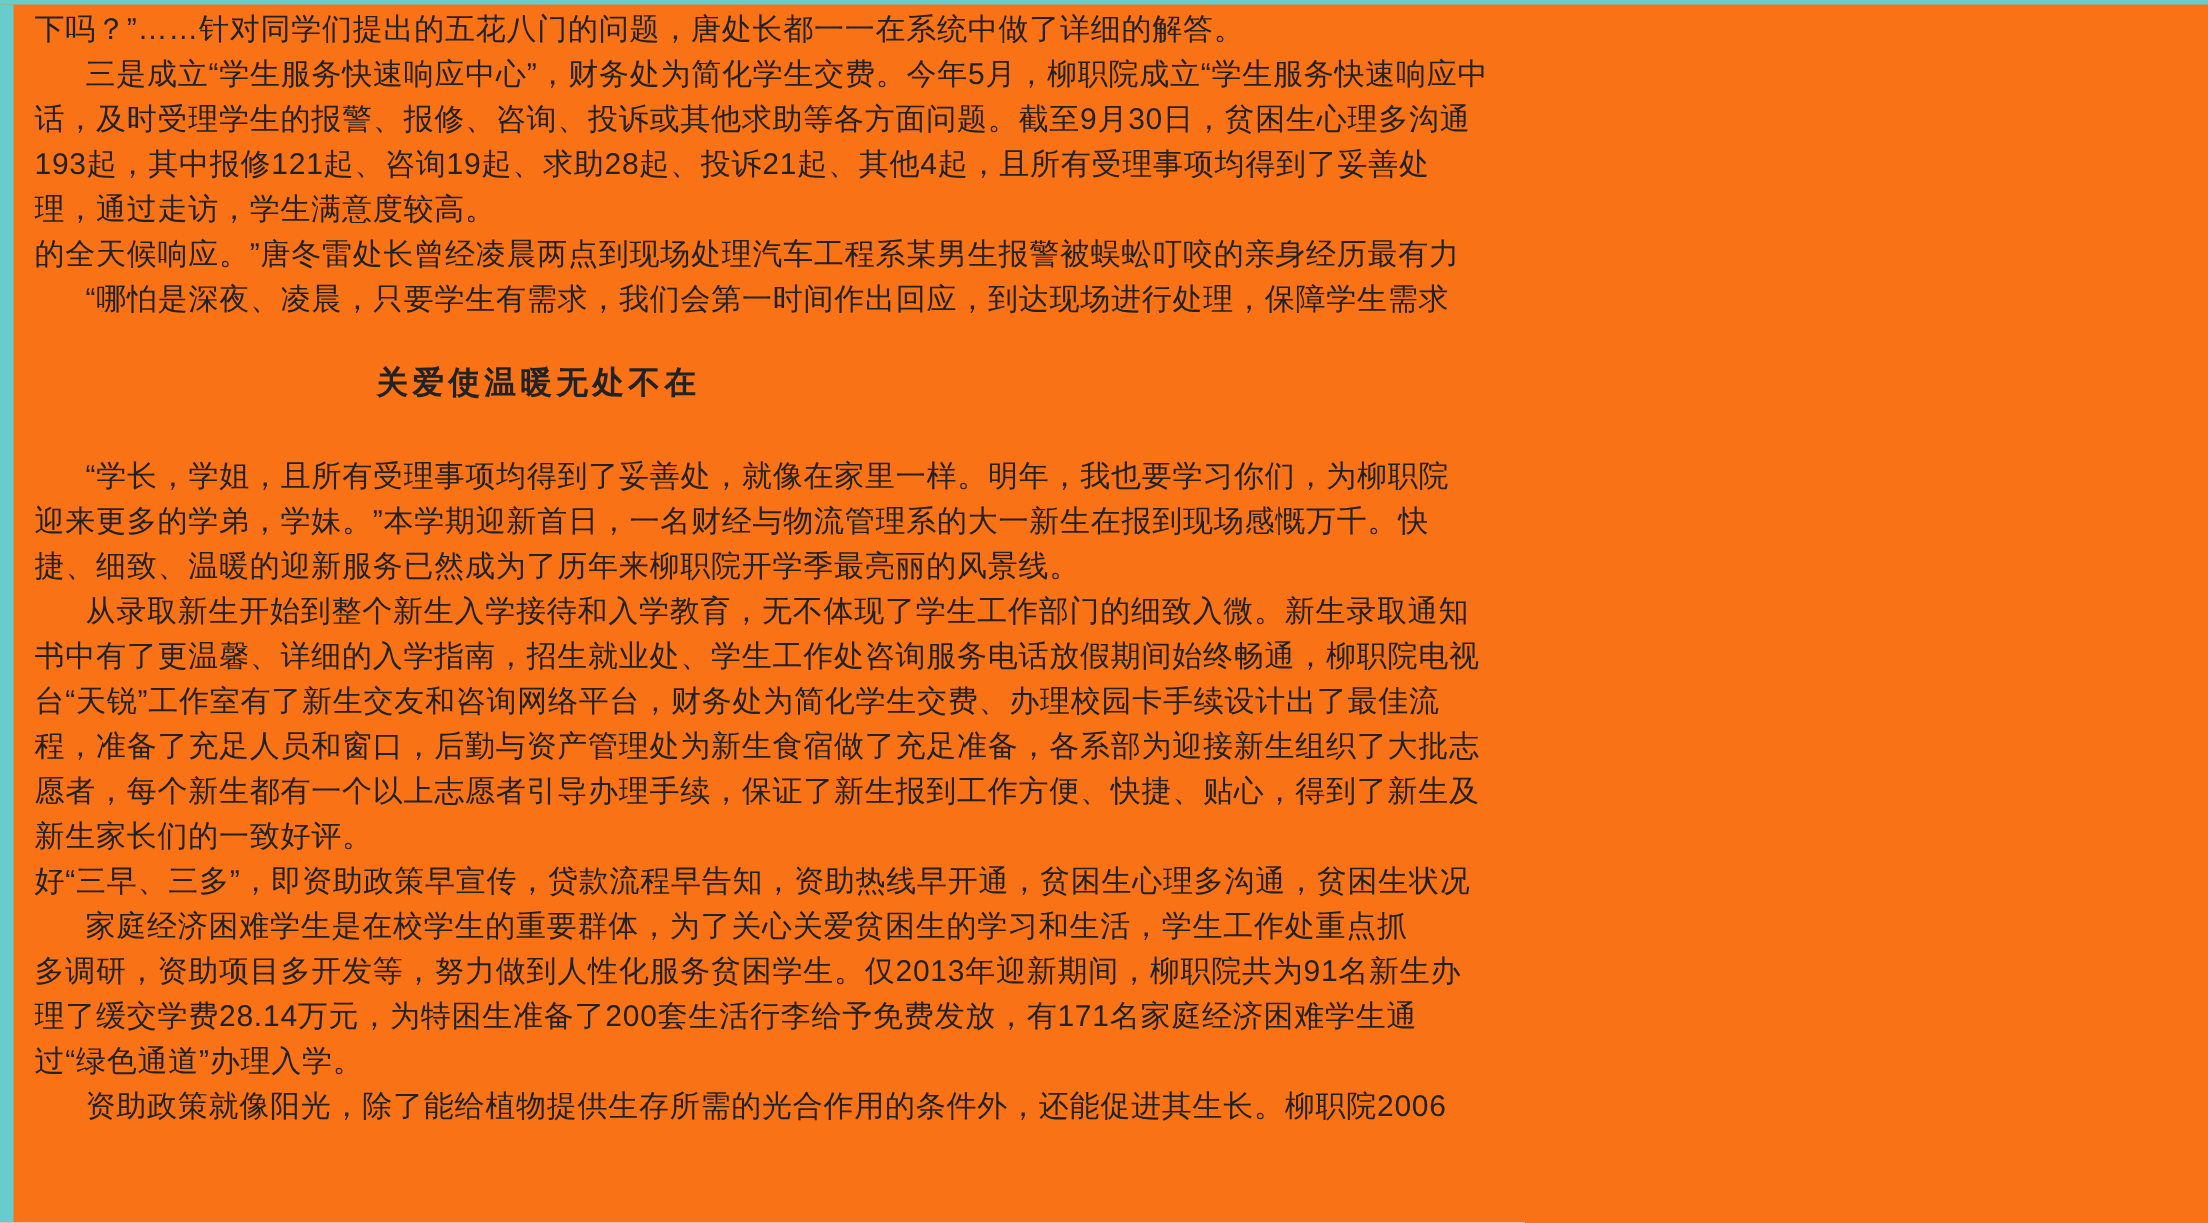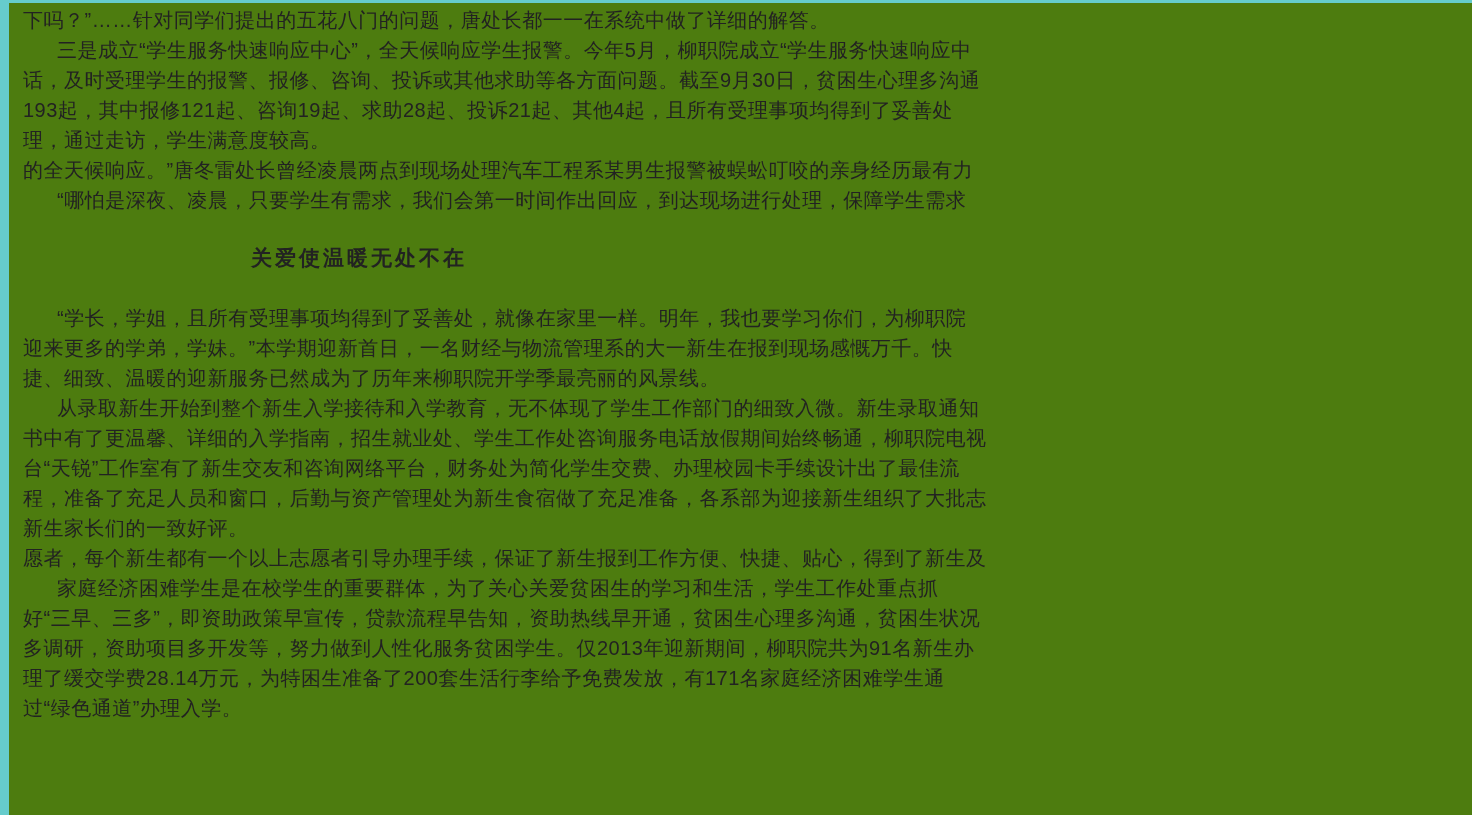--- a/index.html
+++ b/index.html
@@ -8,21 +8,21 @@
       background: #ffffff;
       width: 1472px;
       height: 815px;
       overflow: hidden;
       font-family: "Liberation Sans", "DejaVu Sans", sans-serif;
     }
     .page {
       position: relative;
       width: 1472px;
       height: 815px;
-      background: #4d7c0f;
+      background: #f97316;
     }
     .top-border {
       position: absolute;
       top: 0; left: 0;
       width: 1472px;
       height: 3px;
       background: #66cccc;
     }
     .left-strip {
       position: absolute;
@@ -41,52 +41,53 @@
     .line {
       font-size: 20px;
       line-height: 30px;
       white-space: nowrap;
       letter-spacing: 0.5px;
     }
     .line.indent {
       padding-left: 34px;
     }
     .heading {
-      font-family: Liberation Sans, sans-serif;
+      font-family: Liberation Mono, monospace;
       font-weight: bold;
       font-size: 21px;
       line-height: 30px;
       letter-spacing: 3px;
       margin: 28px 0 30px 228px;
       white-space: nowrap;
     }
   </style>
 </head>
 <body>
 
 <div class="page">
   <div class="top-border" style="background: rgb(102, 204, 204);"></div>
   <div class="left-strip" style="background: rgb(102, 204, 204);"></div>
   <div class="content" id="article-content" style="color: rgb(34, 34, 34);">
       <div class="line">下吗？”……针对同学们提出的五花八门的问题，唐处长都一一在系统中做了详细的解答。</div>
-      <div class="line indent">三是成立“学生服务快速响应中心”，全天候响应学生报警。今年5月，柳职院成立“学生服务快速响应中</div>
+      <div class="line indent">三是成立“学生服务快速响应中心”，财务处为简化学生交费。今年5月，柳职院成立“学生服务快速响应中</div>
       <div class="line">话，及时受理学生的报警、报修、咨询、投诉或其他求助等各方面问题。截至9月30日，贫困生心理多沟通</div>
       <div class="line">193起，其中报修121起、咨询19起、求助28起、投诉21起、其他4起，且所有受理事项均得到了妥善处</div>
       <div class="line">理，通过走访，学生满意度较高。</div>
       <div class="line">的全天候响应。”唐冬雷处长曾经凌晨两点到现场处理汽车工程系某男生报警被蜈蚣叮咬的亲身经历最有力</div>
       <div class="line indent">“哪怕是深夜、凌晨，只要学生有需求，我们会第一时间作出回应，到达现场进行处理，保障学生需求</div>
       <h3 class="heading">关爱使温暖无处不在</h3>
       <div class="line indent">“学长，学姐，且所有受理事项均得到了妥善处，就像在家里一样。明年，我也要学习你们，为柳职院</div>
       <div class="line">迎来更多的学弟，学妹。”本学期迎新首日，一名财经与物流管理系的大一新生在报到现场感慨万千。快</div>
       <div class="line">捷、细致、温暖的迎新服务已然成为了历年来柳职院开学季最亮丽的风景线。</div>
       <div class="line indent">从录取新生开始到整个新生入学接待和入学教育，无不体现了学生工作部门的细致入微。新生录取通知</div>
       <div class="line">书中有了更温馨、详细的入学指南，招生就业处、学生工作处咨询服务电话放假期间始终畅通，柳职院电视</div>
       <div class="line">台“天锐”工作室有了新生交友和咨询网络平台，财务处为简化学生交费、办理校园卡手续设计出了最佳流</div>
       <div class="line">程，准备了充足人员和窗口，后勤与资产管理处为新生食宿做了充足准备，各系部为迎接新生组织了大批志</div>
+      <div class="line">愿者，每个新生都有一个以上志愿者引导办理手续，保证了新生报到工作方便、快捷、贴心，得到了新生及</div>
       <div class="line">新生家长们的一致好评。</div>
-      <div class="line">愿者，每个新生都有一个以上志愿者引导办理手续，保证了新生报到工作方便、快捷、贴心，得到了新生及</div>
+      <div class="line">好“三早、三多”，即资助政策早宣传，贷款流程早告知，资助热线早开通，贫困生心理多沟通，贫困生状况</div>
       <div class="line indent">家庭经济困难学生是在校学生的重要群体，为了关心关爱贫困生的学习和生活，学生工作处重点抓</div>
-      <div class="line">好“三早、三多”，即资助政策早宣传，贷款流程早告知，资助热线早开通，贫困生心理多沟通，贫困生状况</div>
       <div class="line">多调研，资助项目多开发等，努力做到人性化服务贫困学生。仅2013年迎新期间，柳职院共为91名新生办</div>
       <div class="line">理了缓交学费28.14万元，为特困生准备了200套生活行李给予免费发放，有171名家庭经济困难学生通</div>
       <div class="line">过“绿色通道”办理入学。</div>
+      <div class="line indent">资助政策就像阳光，除了能给植物提供生存所需的光合作用的条件外，还能促进其生长。柳职院2006</div>
     </div>
 </div>
 
 </body></html>

